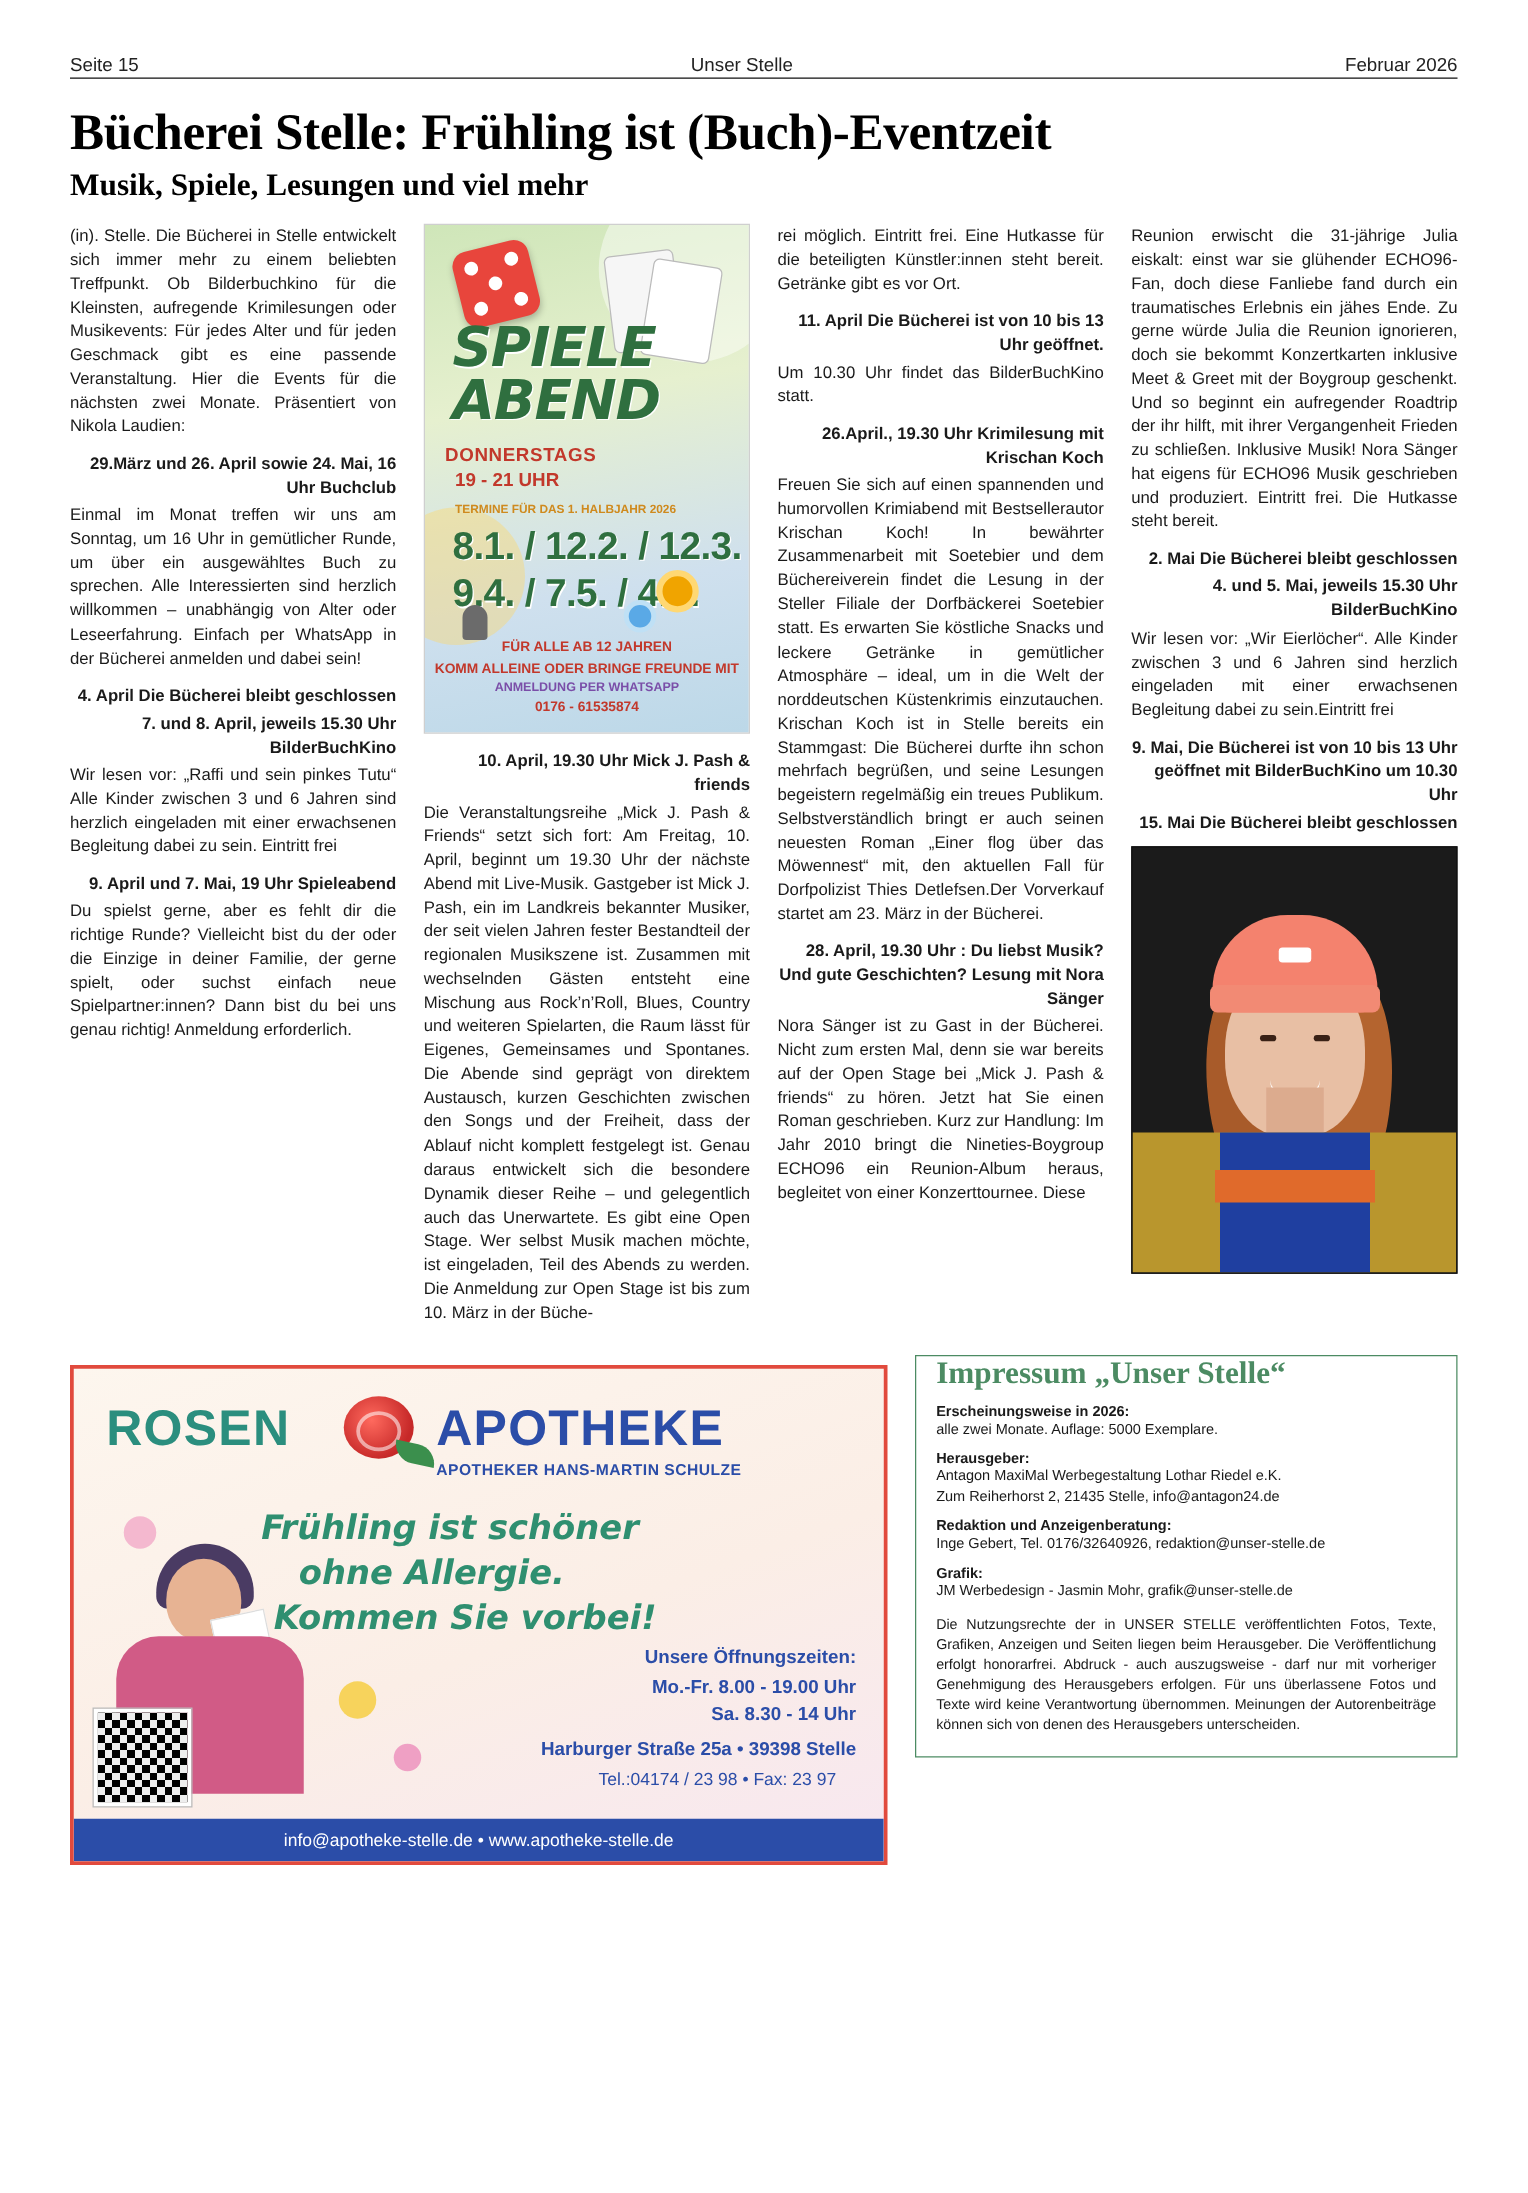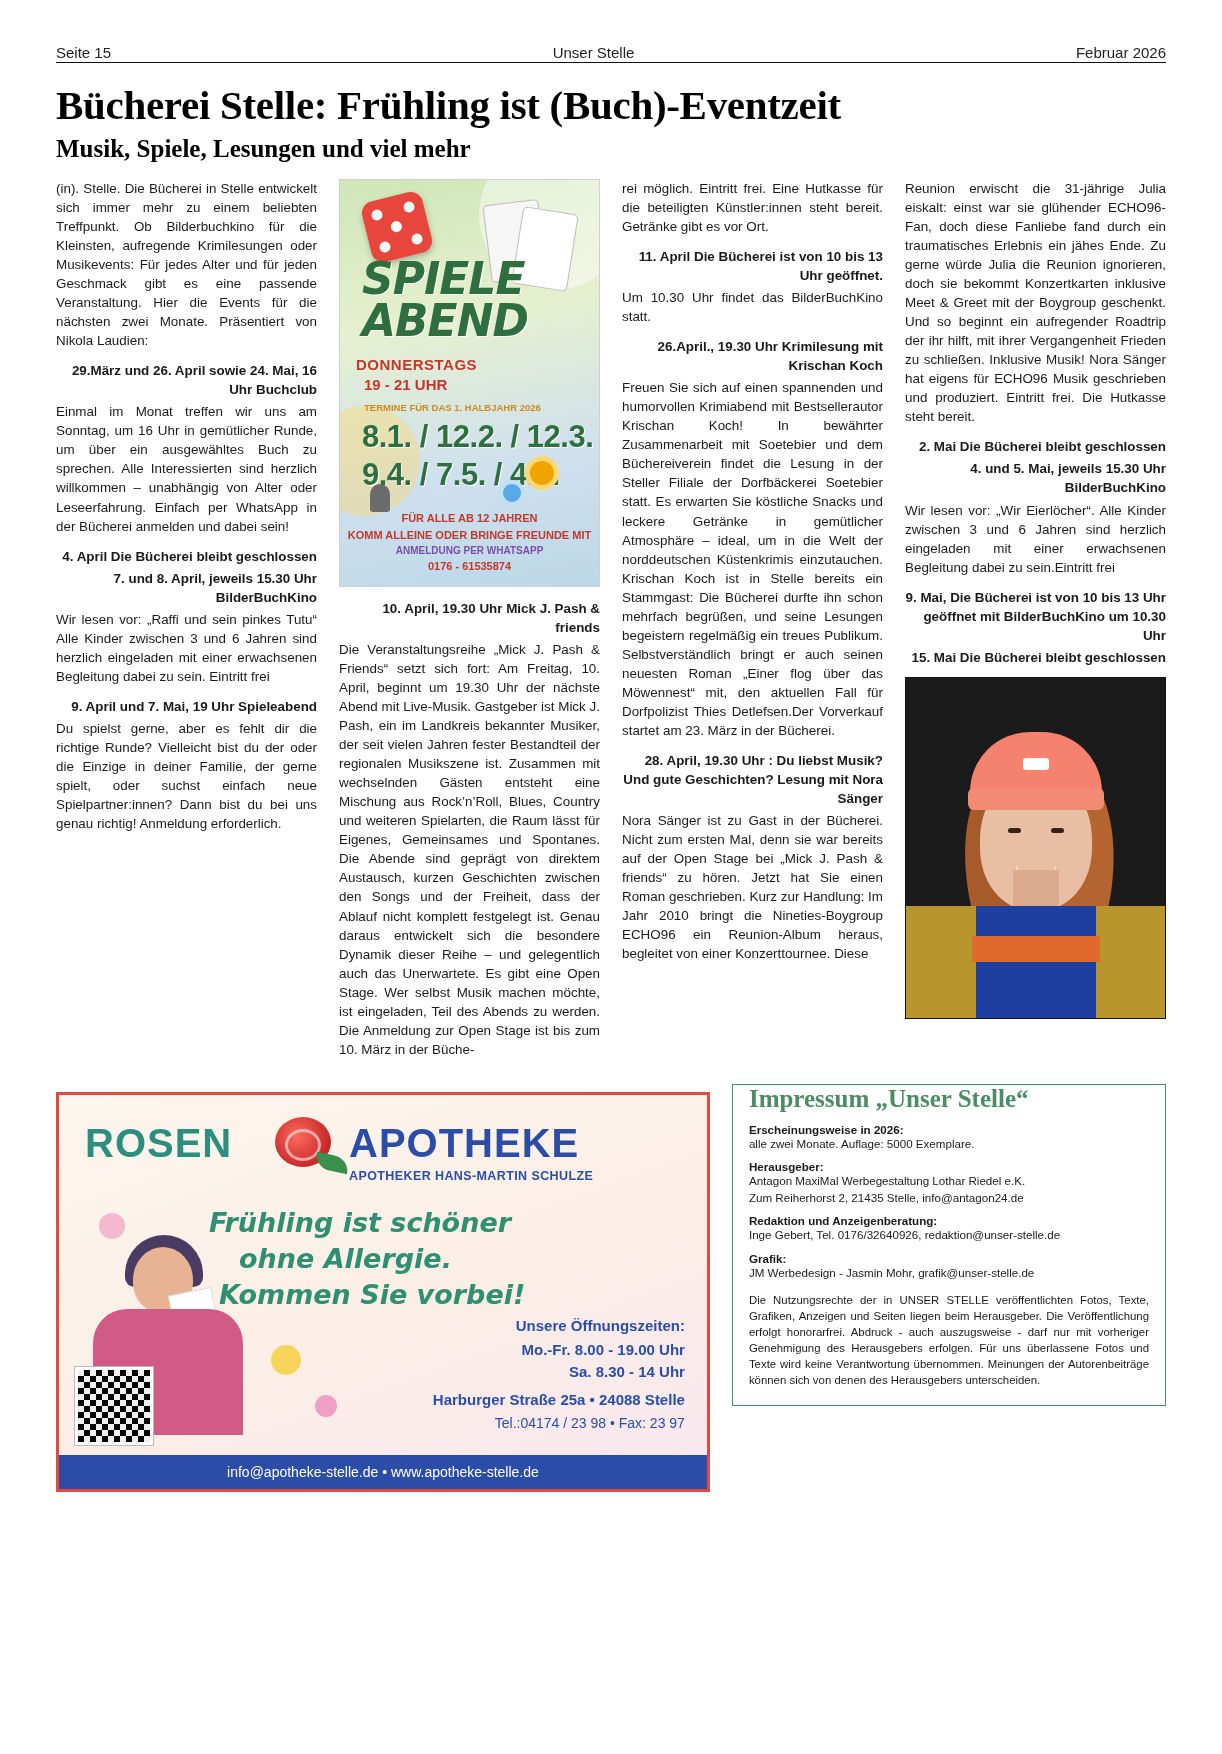--- a/index.html
+++ b/index.html
@@ -279,21 +279,21 @@
   }
   .ad .hours-2 {
     position:absolute; right:22px; top:268px; text-align:right;
     font-weight:700; font-size:15px; color:#2b4da8;
   }
   .ad .addr {
     position:absolute; right:22px; top:296px; text-align:right;
     font-weight:700; font-size:15px; color:#2b4da8;
   }
   .ad .tel {
-    position:absolute; right:22px; top:320px; text-align:right;
+    position:absolute; right:38px; top:320px; text-align:right;
     font-size:14px; color:#2b4da8;
   }
   .ad .webbar {
     position:absolute; left:0; right:0; bottom:0; height:34px;
     background:#2b4da8; color:#fff; font-size:14px;
     display:flex; align-items:center; justify-content:center;
   }
   .ad .qr {
     position:absolute; left:16px; bottom:44px; width:78px; height:78px;
     background:
@@ -439,21 +439,21 @@
         <div class="slogan1">Frühling ist schöner</div>
         <div class="slogan2">ohne Allergie.</div>
         <div class="slogan3">Kommen Sie vorbei!</div>
         <div class="person-hair"></div>
         <div class="person-head"></div>
         <div class="tissue"></div>
         <div class="person-body"></div>
         <div class="hours-title">Unsere Öffnungszeiten:</div>
         <div class="hours-1">Mo.-Fr. 8.00 - 19.00 Uhr</div>
         <div class="hours-2">Sa. 8.30 - 14 Uhr</div>
-        <div class="addr">Harburger Straße 25a • 24088 Stelle</div>
+        <div class="addr">Harburger Straße 25a • 39398 Stelle</div>
         <div class="tel">Tel.:04174 / 23 98 • Fax: 23 97</div>
         <div class="qr"></div>
         <div class="webbar">info@apotheke-stelle.de • www.apotheke-stelle.de</div>
       </div>
     </div>
 
     <div class="bottom-right">
       <div class="impressum">
         <h3>Impressum „Unser Stelle“</h3>
 

